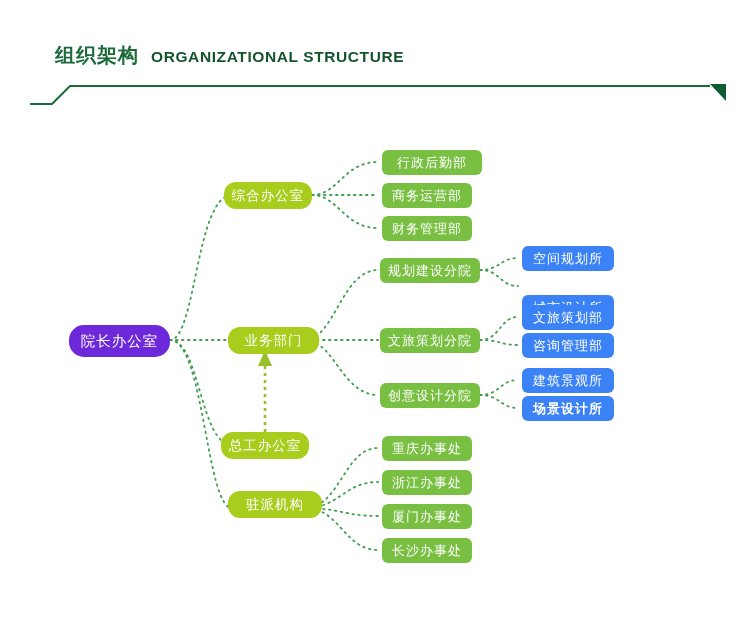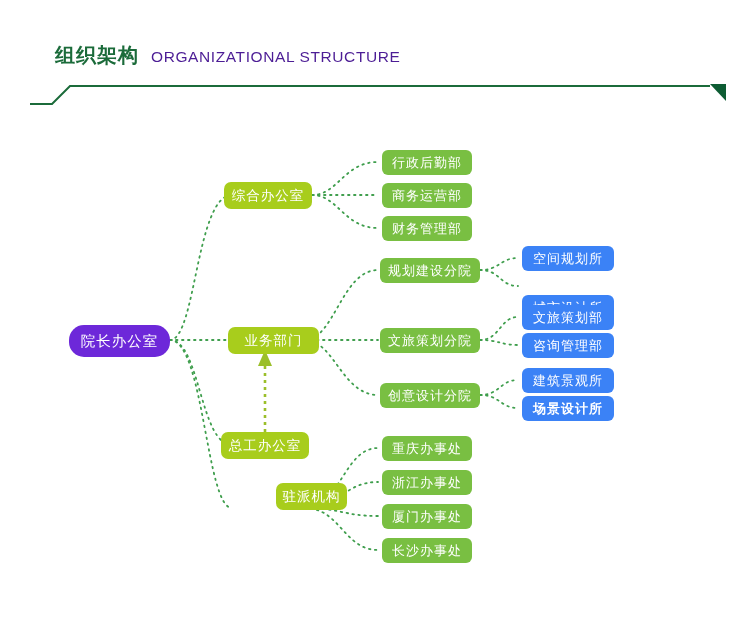--- a/index.html
+++ b/index.html
@@ -11,41 +11,41 @@
   #page{position:relative;width:743px;height:620px;}
 
   
   .header{position:absolute;left:0;top:0;width:743px;height:110px;}
   .title-row{position:absolute;left:55px;top:42px;display:flex;align-items:baseline;gap:12px;white-space:nowrap;}
   .title-cn{
     font-family:"DejaVu Sans","Liberation Sans",sans-serif;
     font-size:20px;font-weight:bold;color:#1b6b3a;letter-spacing:1px;
   }
   .title-en{
-    font-size:15.5px;font-weight:normal;color:#4c1d95;letter-spacing:0.6px;
+    font-size:15.5px;font-weight:bold;color:#14532d;letter-spacing:0.6px;
   }
   .header-rule{position:absolute;left:30px;top:82px;width:700px;height:26px;}
 
   
   .canvas{position:absolute;left:0;top:110px;width:743px;height:510px;}
   .links{position:absolute;left:0;top:0;width:743px;height:510px;}
 
   .node{
     position:absolute;box-sizing:border-box;
     display:flex;align-items:center;justify-content:center;
     color:#ffffff;white-space:nowrap;
     font-family:"DejaVu Sans","Liberation Sans",sans-serif;
     letter-spacing:1px;
   }
   .n-root{
     background:#6d28d9;border-radius:15px;
     font-size:14.5px;height:32px;
   }
   .n-l2{
-    background:#a8cd1c;border-radius:7px;
+    background:#a8cd1c;border-radius:12px;
     font-size:13.5px;height:27px;text-align:right;
   }
   .n-l3{
     background:#79bf42;border-radius:6px;
     font-size:13px;height:25px;
   }
   .n-l4{
     background:#3b82f6;border-radius:6px;
     font-size:13px;height:25px;
   }
@@ -103,23 +103,23 @@
         <path d="M265 322 L 265 252" fill="none" stroke="#9bbf2a" stroke-width="2.6" stroke-dasharray="3 4"></path>
         <path d="M265 240 L 258 256 L 272 256 Z" fill="#9bbf2a"></path>
       </g>
     </svg>
 
     <div class="node n-root" style="left:69px;top:215px;width:101px;">院长办公室</div>
 
     <div class="node n-l2" style="left:224px;top:72px;width:88px;">综合办公室</div>
     <div class="node n-l2" style="left:228px;top:217px;width:91px;">业务部门</div>
     <div class="node n-l2" style="left:221px;top:322px;width:88px;">总工办公室</div>
-    <div class="node n-l2" style="left:228px;top:373px;width:71px;margin-left:48px;">驻派机构</div>
+    <div class="node n-l2" style="left:228px;top:381px;width:94px;">驻派机构</div>
 
-    <div class="node n-l3" style="left:382px;top:40px;width:90px;">行政后勤部</div>
+    <div class="node n-l3" style="left:382px;top:40px;width:100px;">行政后勤部</div>
     <div class="node n-l3" style="left:382px;top:73px;width:90px;">商务运营部</div>
     <div class="node n-l3" style="left:382px;top:106px;width:90px;">财务管理部</div>
 
     <div class="node n-l3" style="left:380px;top:148px;width:100px;">规划建设分院</div>
     <div class="node n-l3" style="left:380px;top:218px;width:100px;">文旅策划分院</div>
     <div class="node n-l3" style="left:380px;top:273px;width:100px;">创意设计分院</div>
 
     <div class="node n-l4" style="left:522px;top:136px;width:92px;">空间规划所</div>
     <div class="node n-l4" style="left:522px;top:164px;width:92px;margin-top:21px;">城市设计所</div>
     <div class="node n-l4" style="left:522px;top:195px;width:92px;">文旅策划部</div>

